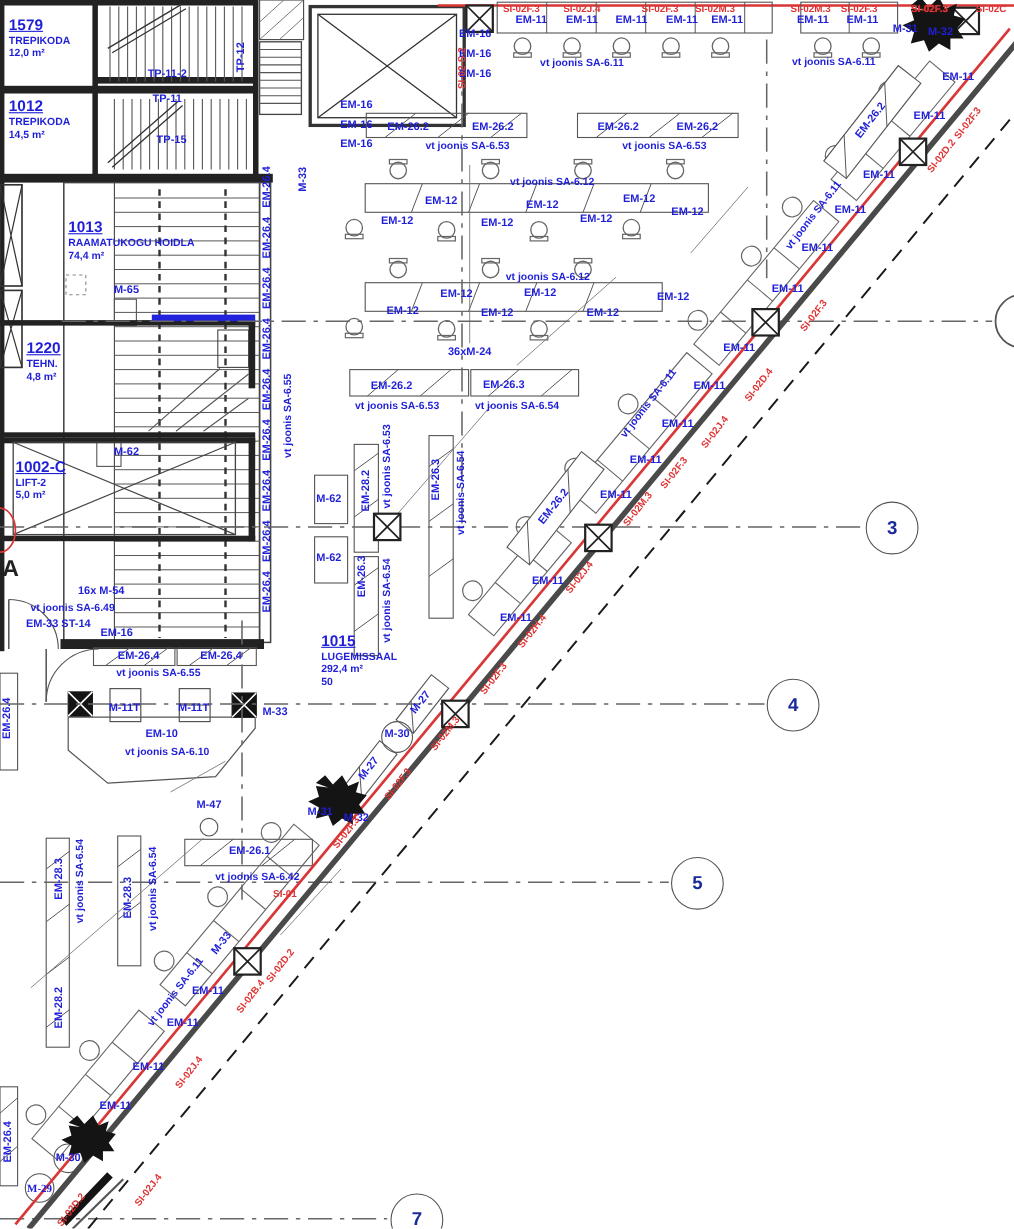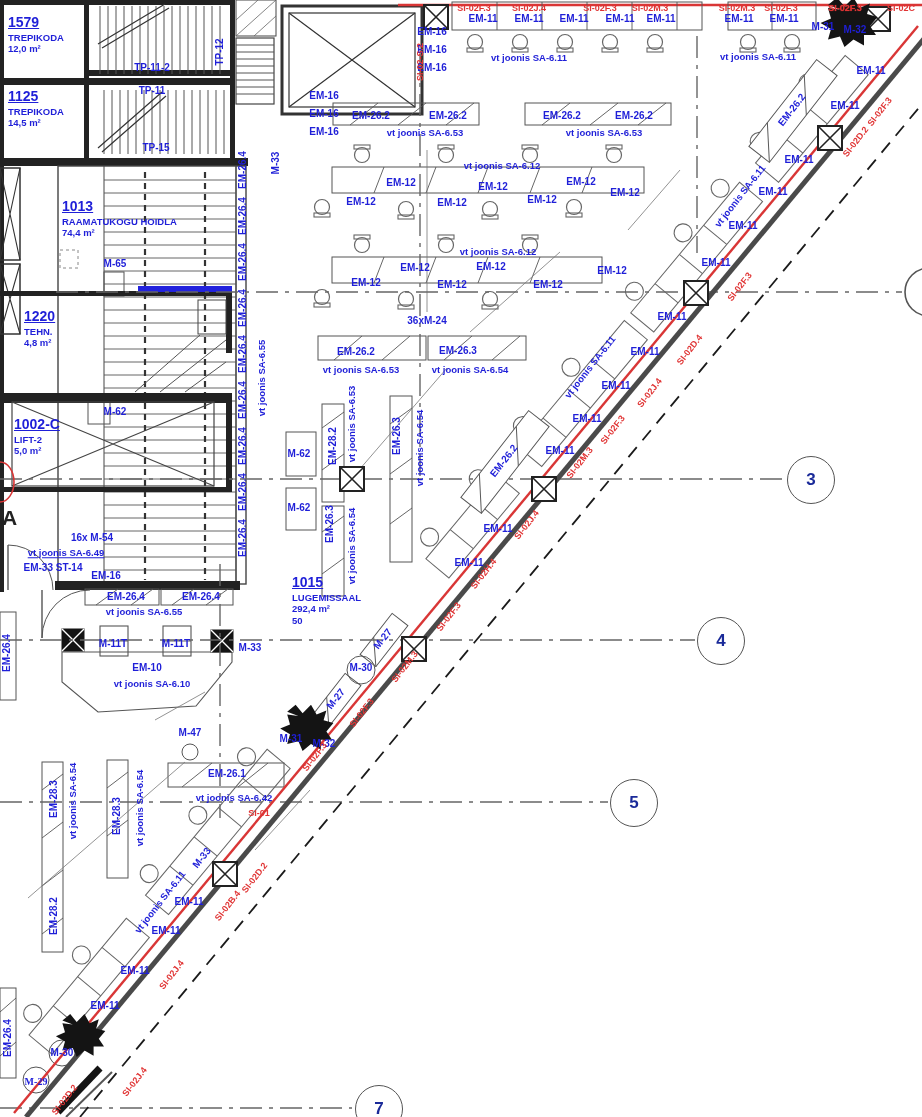--- a/index.html
+++ b/index.html
@@ -343,21 +343,21 @@
 
   <path d="M58,1112 L100,1068" stroke="#141414" stroke-width="7"></path>
   <path d="M66,1117 L112,1072" stroke="#555" stroke-width="2"></path>
 
   <ellipse cx="0" cy="482" rx="14" ry="20" fill="none" stroke="#d93636" stroke-width="1.6"></ellipse>
 </svg>
 
 <div id="labels-layer">
       <span class="lbl blue" style="left: 152px; top: 68px;">TP-11-2</span>
       <span class="lbl blue" style="left: 152px; top: 91px;">TP-11</span>
-      <span class="lbl blue" style="left: 156px; top: 128px; margin-top: 20px;">TP-15</span>
+      <span class="lbl blue" style="left: 156px; top: 128px;">TP-15</span>
       <span class="lbl blue" style="left: 220px; top: 52px; transform: translate(-50%, -50%) rotate(-90deg);">TP-12</span>
       <span class="lbl blue" style="left: 276px; top: 163px; transform: translate(-50%, -50%) rotate(-90deg);">M-33</span>
       <span class="lbl blue" style="left: 432px; top: 32px;">EM-16</span>
       <span class="lbl blue" style="left: 432px; top: 50px;">EM-16</span>
       <span class="lbl blue" style="left: 432px; top: 68px;">EM-16</span>
       <span class="lbl blue" style="left: 324px; top: 96px;">EM-16</span>
       <span class="lbl blue" style="left: 324px; top: 114px;">EM-16</span>
       <span class="lbl blue" style="left: 324px; top: 132px;">EM-16</span>
       <span class="lbl blue" style="left: 371px; top: 116px;">EM-26.2</span>
       <span class="lbl blue" style="left: 448px; top: 116px;">EM-26.2</span>
@@ -452,21 +452,21 @@
       <span class="lbl ref" style="left: 425px; top: 133px;">vt joonis SA-6.53</span>
       <span class="lbl ref" style="left: 604px; top: 133px;">vt joonis SA-6.53</span>
       <span class="lbl ref" style="left: 502px; top: 166px;">vt joonis SA-6.12</span>
       <span class="lbl ref" style="left: 498px; top: 252px;">vt joonis SA-6.12</span>
       <span class="lbl ref" style="left: 361px; top: 370px;">vt joonis SA-6.53</span>
       <span class="lbl ref" style="left: 470px; top: 370px;">vt joonis SA-6.54</span>
       <span class="lbl ref" style="left: 352px; top: 424px; transform: translate(-50%, -50%) rotate(-90deg);">vt joonis SA-6.53</span>
       <span class="lbl ref" style="left: 352px; top: 546px; transform: translate(-50%, -50%) rotate(-90deg);">vt joonis SA-6.54</span>
       <span class="lbl ref" style="left: 420px; top: 448px; transform: translate(-50%, -50%) rotate(-90deg);">vt joonis SA-6.54</span>
       <span class="lbl ref" style="left: 262px; top: 378px; transform: translate(-50%, -50%) rotate(-90deg);">vt joonis SA-6.55</span>
-      <span class="lbl ref" style="left: 66px; top: 553px; text-decoration: underline;">vt joonis SA-6.49</span>
+      <span class="lbl ref" style="left: 66px; top: 553px;">vt joonis SA-6.49</span>
       <span class="lbl ref" style="left: 144px; top: 612px;">vt joonis SA-6.55</span>
       <span class="lbl ref" style="left: 152px; top: 684px;">vt joonis SA-6.10</span>
       <span class="lbl ref" style="left: 234px; top: 798px;">vt joonis SA-6.42</span>
       <span class="lbl ref" style="left: 73px; top: 801px; transform: translate(-50%, -50%) rotate(-90deg);">vt joonis SA-6.54</span>
       <span class="lbl ref" style="left: 140px; top: 808px; transform: translate(-50%, -50%) rotate(-90deg);">vt joonis SA-6.54</span>
       <span class="lbl ref" style="left: 740px; top: 196px; transform: translate(-50%, -50%) rotate(-52deg);">vt joonis SA-6.11</span>
       <span class="lbl ref" style="left: 590px; top: 367px; transform: translate(-50%, -50%) rotate(-52deg);">vt joonis SA-6.11</span>
       <span class="lbl ref" style="left: 160px; top: 902px; transform: translate(-50%, -50%) rotate(-52deg);">vt joonis SA-6.11</span>
       <span class="lbl red" style="left: 474px; top: 8px;">SI-02F.3</span>
       <span class="lbl red" style="left: 529px; top: 8px;">SI-02J.4</span>
@@ -497,21 +497,21 @@
       <span class="lbl red" style="left: 135px; top: 1082px; transform: translate(-50%, -50%) rotate(-52deg);">SI-02J.4</span>
       <span class="lbl red" style="left: 65px; top: 1100px; transform: translate(-50%, -50%) rotate(-52deg);">SI-02D.2</span>
     </div>
 <div id="rooms-layer">
       <div class="room" style="left: 8px; top: 14px;">
         <span class="num">1579</span>
         <span class="ln">TREPIKODA</span>
         <span class="ln">12,0 m²</span>
       </div>
       <div class="room" style="left: 8px; top: 88px;">
-        <span class="num">1125</span>
+        <span class="num">1012</span>
         <span class="ln">TREPIKODA</span>
         <span class="ln">14,5 m²</span>
       </div>
       <div class="room" style="left: 62px; top: 198px;">
         <span class="num">1013</span>
         <span class="ln">RAAMATUKOGU HOIDLA</span>
         <span class="ln">74,4 m²</span>
       </div>
       <div class="room" style="left: 24px; top: 308px;">
         <span class="num">1220</span>

